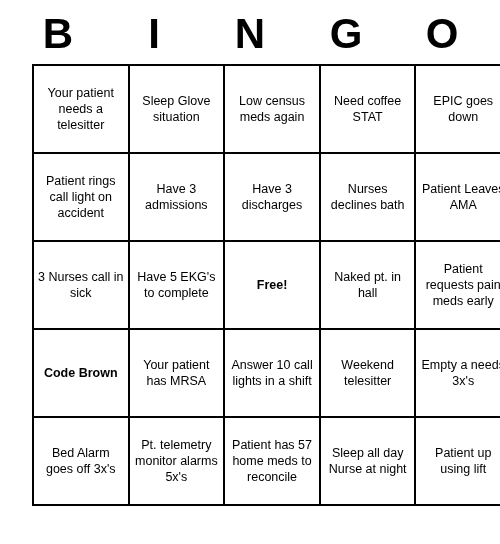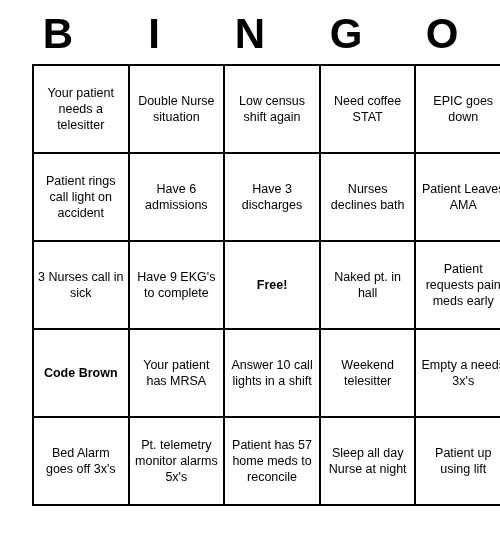--- a/index.html
+++ b/index.html
@@ -70,35 +70,35 @@
   <span class="bingo-letter">I</span>
   <span class="bingo-letter">N</span>
   <span class="bingo-letter">G</span>
   <span class="bingo-letter">O</span>
 </div>
 
 <table class="bingo-grid">
   <tbody id="grid-body">
   <tr>
         <td>Your patient needs a telesitter</td>
-        <td>Double Nurse situation</td>
-        <td>Low census shift again</td>
+        <td>Sleep Glove situation</td>
+        <td>Low census meds again</td>
         <td>Need coffee STAT</td>
         <td>EPIC goes down</td>
       </tr>
       <tr>
         <td>Patient rings call light on accident</td>
-        <td>Have 6 admissions</td>
+        <td>Have 3 admissions</td>
         <td>Have 3 discharges</td>
         <td>Nurses declines bath</td>
         <td>Patient Leaves AMA</td>
       </tr>
       <tr>
         <td>3 Nurses call in sick</td>
-        <td>Have 9 EKG's to complete</td>
+        <td>Have 5 EKG's to complete</td>
         <td class="free-cell">Free!</td>
         <td>Naked pt. in hall</td>
         <td>Patient requests pain meds early</td>
       </tr>
       <tr>
         <td class="code-brown">Code Brown</td>
         <td>Your patient has MRSA</td>
         <td>Answer 10 call lights in a shift</td>
         <td>Weekend telesitter</td>
         <td>Empty a needs 3x's</td>

